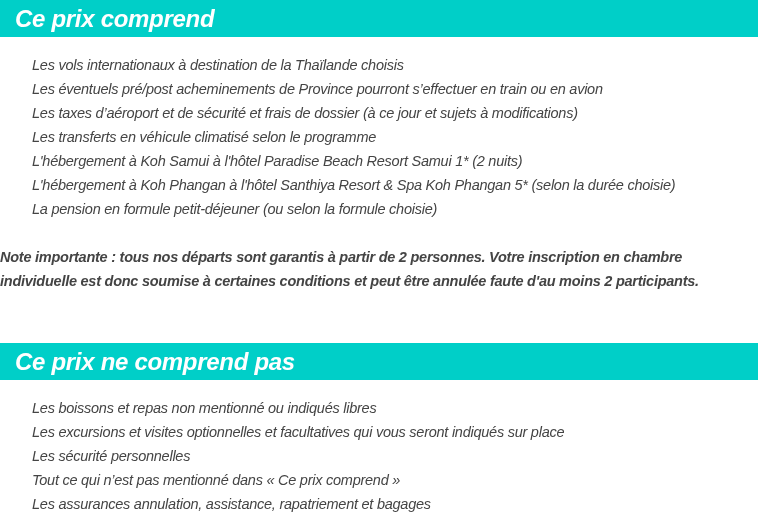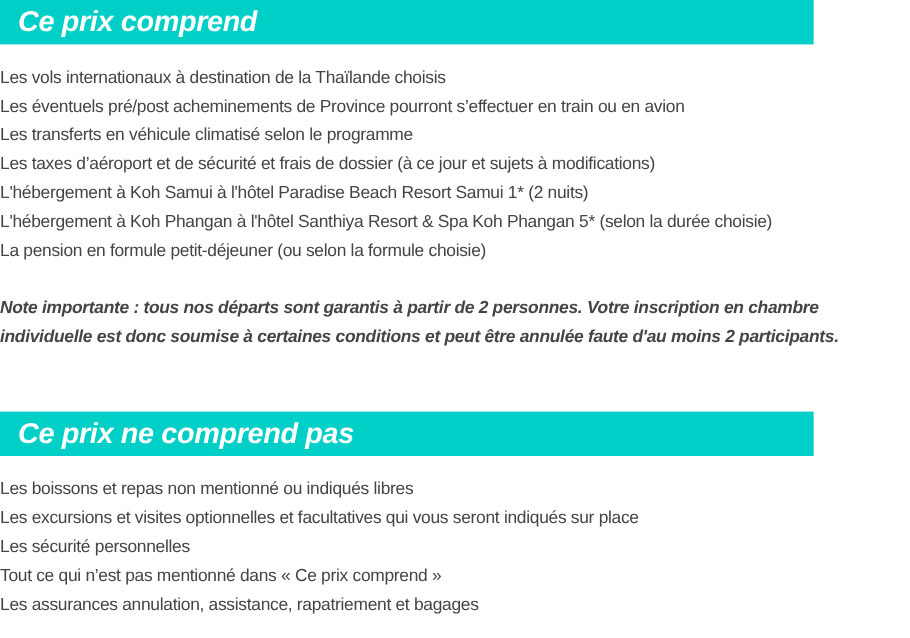--- a/index.html
+++ b/index.html
@@ -10,21 +10,21 @@
     body {
       width: 758px;
       height: 532px;
       overflow: hidden;
       font-family: "Liberation Sans", sans-serif;
       color: #444444;
     }
     .section-header {
       background: #00cfc8;
       height: 37px;
-      width: 678px;
+      width: 758px;
       box-sizing: border-box;
       padding-left: 15px;
       display: flex;
       align-items: center;
     }
     .section-header h2 {
       margin: 0;
       font-size: 24px;
       font-weight: bold;
       font-style: italic;
@@ -32,25 +32,27 @@
       letter-spacing: -0.3px;
     }
     #header-1 { margin-top: 0; }
     .list {
       list-style: none;
       margin: 0;
       padding: 0;
     }
     .list li {
       font-size: 14.5px;
+      font-style: italic;
       line-height: 24px;
       height: 24px;
       white-space: nowrap;
       color: #444444;
       letter-spacing: -0.25px;
+      padding-left: 32px;
     }
     #list-1 { margin-top: 16px; }
     .note {
       margin: 24px 0 13px 0;
       font-size: 14.5px;
       font-weight: bold;
       font-style: italic;
       line-height: 24px;
       color: #444444;
       letter-spacing: -0.25px;
@@ -62,22 +64,22 @@
 </head>
 <body>
 
 <div>
   <div class="section-header" id="header-1">
     <h2>Ce prix comprend</h2>
   </div>
   <ul class="list" id="list-1">
     <li>Les vols internationaux à destination de la Thaïlande choisis</li>
     <li>Les éventuels pré/post acheminements de Province pourront s’effectuer en train ou en avion</li>
+    <li>Les taxes d’aéroport et de sécurité et frais de dossier (à ce jour et sujets à modifications)</li>
     <li>Les transferts en véhicule climatisé selon le programme</li>
-    <li>Les taxes d’aéroport et de sécurité et frais de dossier (à ce jour et sujets à modifications)</li>
     <li>L'hébergement à Koh Samui à l'hôtel Paradise Beach Resort Samui 1* (2 nuits)</li>
     <li>L'hébergement à Koh Phangan à l'hôtel Santhiya Resort &amp; Spa Koh Phangan 5* (selon la durée choisie)</li>
     <li>La pension en formule petit-déjeuner (ou selon la formule choisie)</li>
   </ul>
   <p class="note">
     <span>Note importante : tous nos départs sont garantis à partir de 2 personnes. Votre inscription en chambre</span><br>
     <span>individuelle est donc soumise à certaines conditions et peut être annulée faute d'au moins 2 participants.</span>
   </p>
 </div>
 

